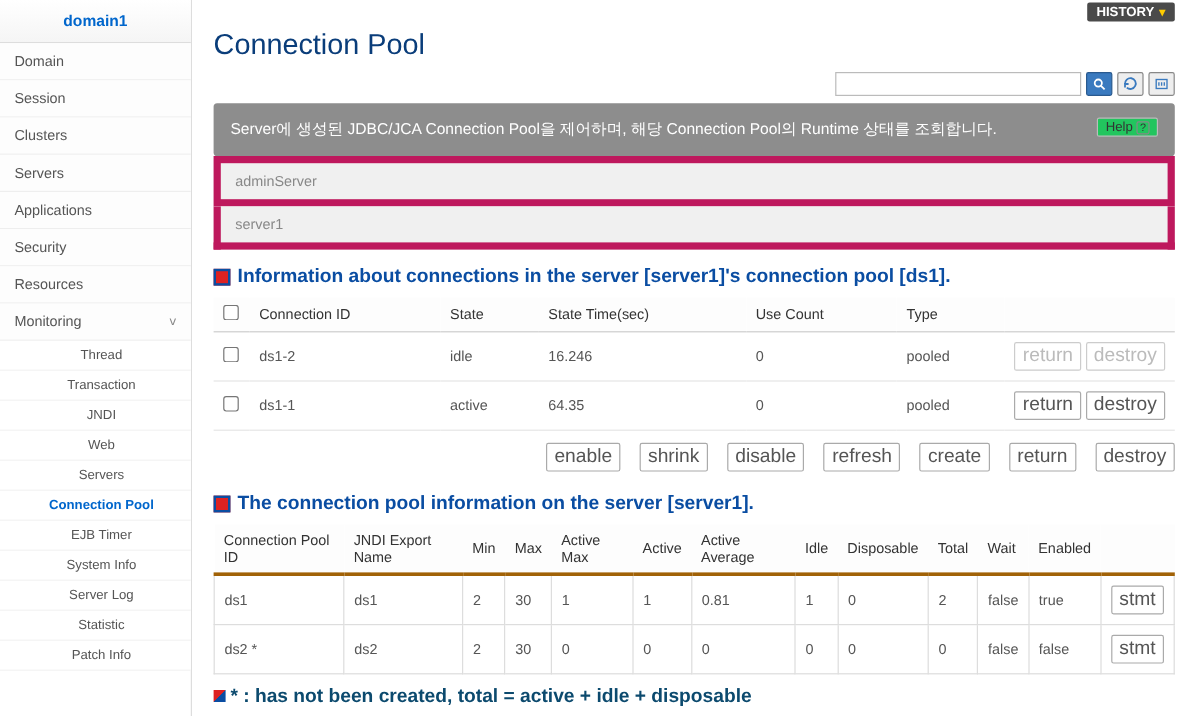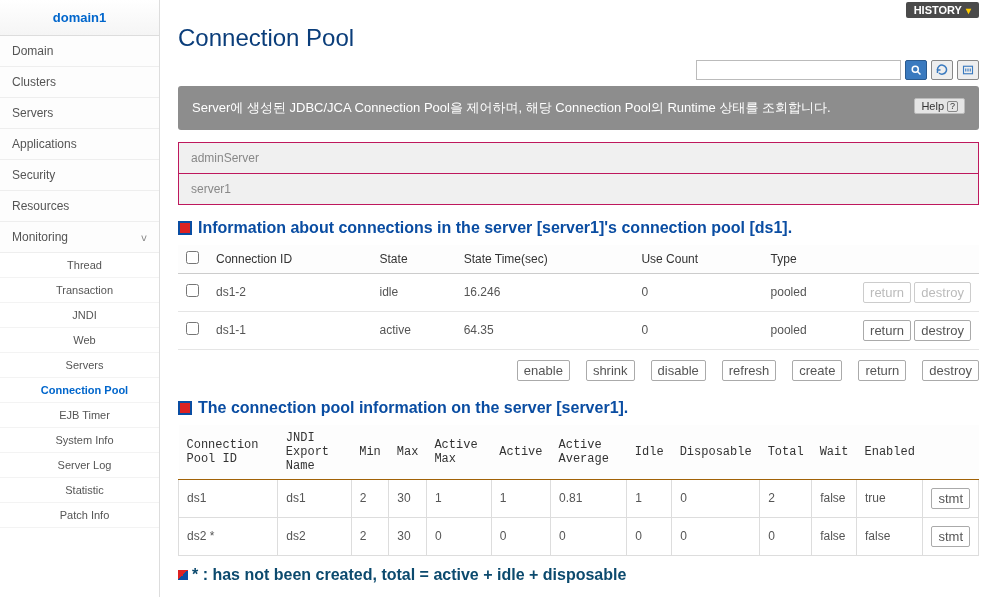--- a/index.html
+++ b/index.html
@@ -44,65 +44,66 @@
   }
   .icon-btn svg { width: 12px; height: 12px; }
   .icon-btn.search-ic { background: #3a7abf; border-color: #2a5a8f; color:#fff;}
   
   .description-box { 
     background: #8d8d8d; color: #fff; padding: 12px 14px; border-radius: 3px; 
     font-size: 13px; line-height: 1.5; display: flex; justify-content: space-between;
     align-items: flex-start;
   }
   .help-btn { 
-    background: #e5e5e5; color: #333; border: 1px solid #bbb; padding: 1px 6px; 
+    background: #22c55e; color: #333; border: 1px solid #bbb; padding: 1px 6px; 
     font-size: 11px; cursor: pointer; display:inline-flex; align-items:center; gap:3px;
     border-radius: 2px;
   }
   
-  .server-ctx { background: #f0f0f0; border: 1px solid #be185d; padding: 8px 12px; margin-top: 12px; color: #888; font-size: 12px; }
+  .server-ctx { background: #f0f0f0; border: 6px solid #be185d; padding: 8px 12px; color: #888; font-size: 12px; }
   .server-ctx.second { margin-top: 0; border-top: none; }
   
   .section-title { 
     font-size: 16px; color: #0a4da2; font-weight: bold; padding: 14px 0 8px 0; 
     display: flex; align-items: center; gap: 6px;
   }
   .section-title .sq-icon { width: 14px; height: 14px; display:inline-block; background:#d22; border:2px solid #0a4da2; }
   
   table.data { width: 100%; border-collapse: collapse; font-size: 12px; }
   table.data th { 
     text-align: left; padding: 6px 8px; border-bottom: 1px solid #ccc; 
     font-weight: normal; color: #333; background: #fdfdfd;
   }
   table.data td { padding: 8px 8px; border-bottom: 1px solid #e5e5e5; color: #555; }
   table.data td.btns { text-align: right; white-space: nowrap; }
   table.data.boxed td { border: 1px solid #ddd; }
-  table.data.boxed th { border: none; border-bottom: 1px solid #a16207; font-family: Liberation Mono, monospace; }
+  table.data.boxed th { border: none; border-bottom: 3px solid #a16207; }
   
   .chk { width: 13px; height: 13px; }
   .small-btn { 
-    background: #fff; border: 1px solid #aaa; padding: 2px 6px; font-size: 13px; 
+    background: #fff; border: 1px solid #aaa; padding: 2px 6px; font-size: 16px; 
     color: #555; cursor: pointer; border-radius: 2px;
   }
   .small-btn:disabled { color:#bbb; border-color:#ccc; }
   
   .action-row { display: flex; justify-content: flex-end; gap: 16px; padding: 10px 0 4px 0; }
   
   .footnote { color: #0c4a6e; font-size: 16px; padding: 10px 0 12px 0; font-weight: bold; }
   .footnote .sq { width:10px; height:10px; display:inline-block; background:linear-gradient(135deg,#d22 50%,#0a4da2 50%); vertical-align:middle; margin-right:4px;}
 </style>
 </head>
 <body>
 
 <div class="container">
 
   <div class="sidebar">
     <div class="sidebar-header">domain1</div>
     <ul class="nav-section" id="nav-main">
         <li class="nav-item">Domain</li>
+        <li class="nav-item">Session</li>
         <li class="nav-item">Clusters</li>
         <li class="nav-item">Servers</li>
         <li class="nav-item">Applications</li>
         <li class="nav-item">Security</li>
         <li class="nav-item">Resources</li>
       </ul>
     <div class="nav-item expandable">
       <span>Monitoring</span>
       <span class="chevron">ⅴ</span>
     </div>

